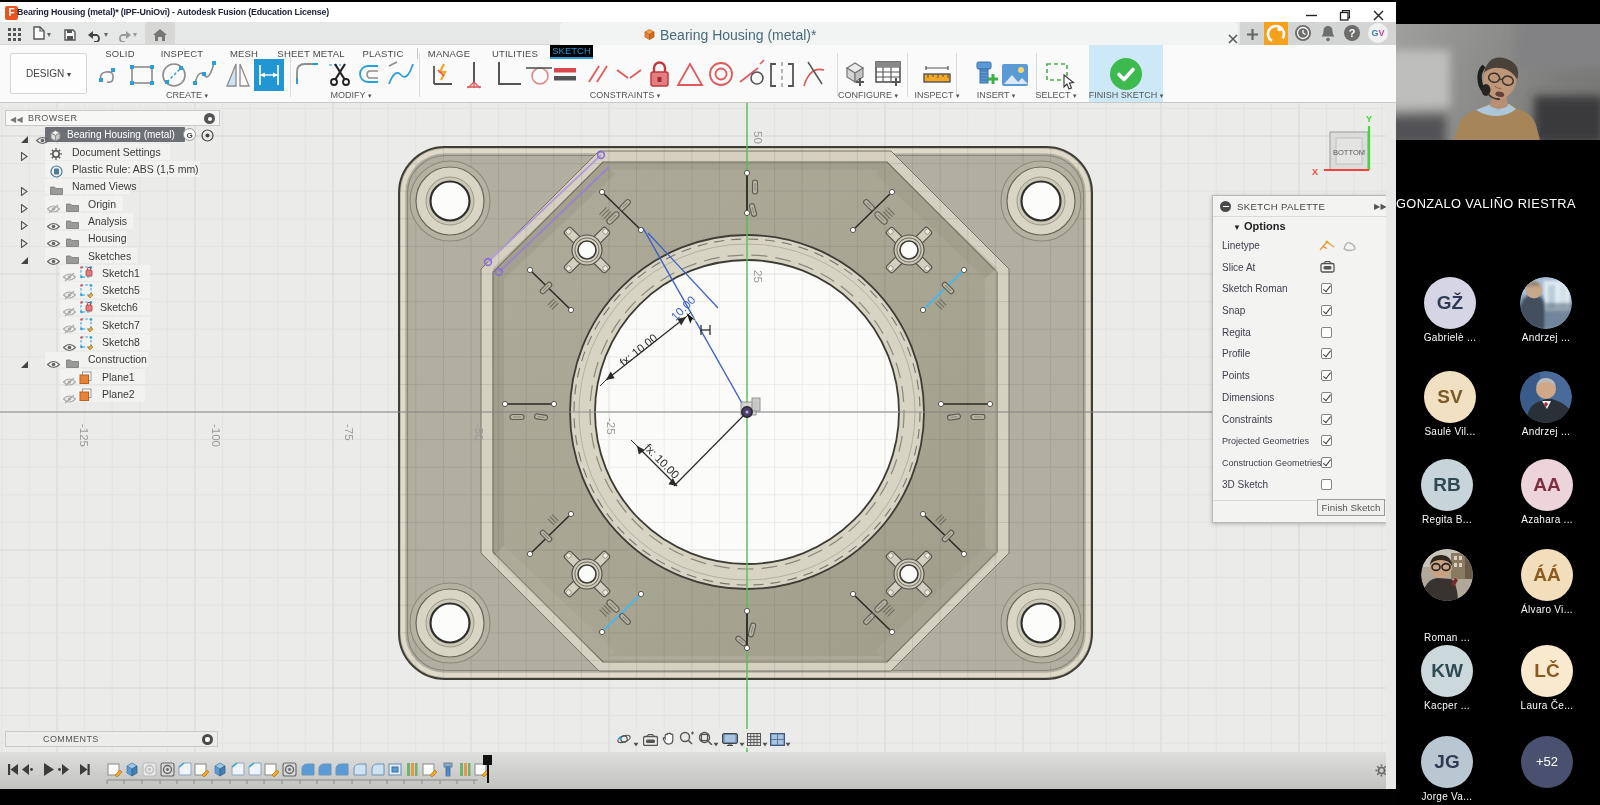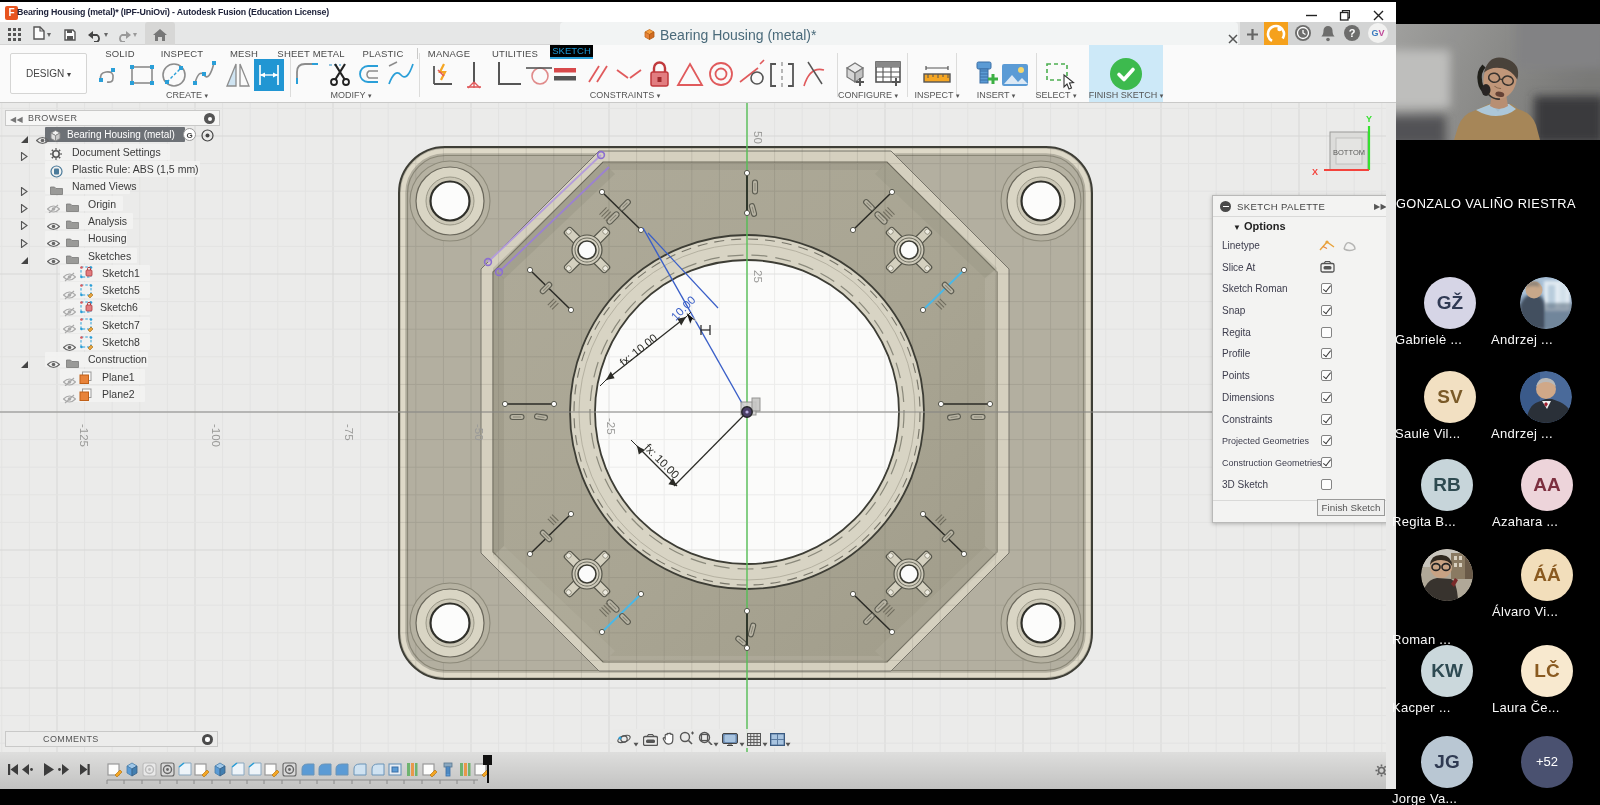--- a/index.html
+++ b/index.html
@@ -35,21 +35,21 @@
 
 #comments{position:absolute;left:5px;top:731px;width:213px;height:16px;background:#ececeb;border:1px solid #c9c9c8;font-size:9px;color:#555;letter-spacing:0.4px;line-height:14px;padding-left:37px}
 #navbar{position:absolute;left:612px;top:729px;width:174px;height:19px;background:rgba(233,233,232,0.92);border-radius:2px}
 
 #timeline{position:absolute;left:0;top:752px;width:1396px;height:37px;background:linear-gradient(#dededd,#c2c2c1)}
 #blackstrip{position:absolute;left:0;top:789px;width:1396px;height:16px;background:#010101}
 
 #sidebar{position:absolute;left:1396px;top:0;width:204px;height:805px;background:#000}
 #gname{position:absolute;left:0;top:196px;width:204px;font-size:12.8px;color:#fff;letter-spacing:0.4px}
 .av{position:absolute;width:52px;height:52px;border-radius:50%;text-align:center;font-size:19px;font-weight:700;line-height:52px}
-.avname{position:absolute;width:110px;text-align:left;font-size:13px;color:#fafafa;letter-spacing:0.3px;white-space:nowrap}
+.avname{position:absolute;width:110px;text-align:center;font-size:10px;color:#fafafa;letter-spacing:0.3px;white-space:nowrap}
 .appedge{position:absolute;left:1386px;top:103px;width:10px;height:686px;background:#e9e9e8}
 </style></head><body>
 <div id="stage">
     <div id="app">
       <div id="titlebar">
         <div class="abs" style="left:5px;top:4px;width:13px;height:14px;background:#e8541f;border-radius:2px;color:#fff;font-size:10px;font-weight:bold;text-align:center;line-height:14px">F</div>
         <div class="title">Bearing Housing (metal)* (IPF-UniOvi) - Autodesk Fusion (Education License)</div>
         <div class="winbtn" style="left:1296px;top:5px"><svg width="11" height="11" viewBox="0 0 11 11" style="">
             <line x1="0" y1="5.5" x2="11" y2="5.5" stroke="#222" stroke-width="1.4"></line>
           </svg></div>

